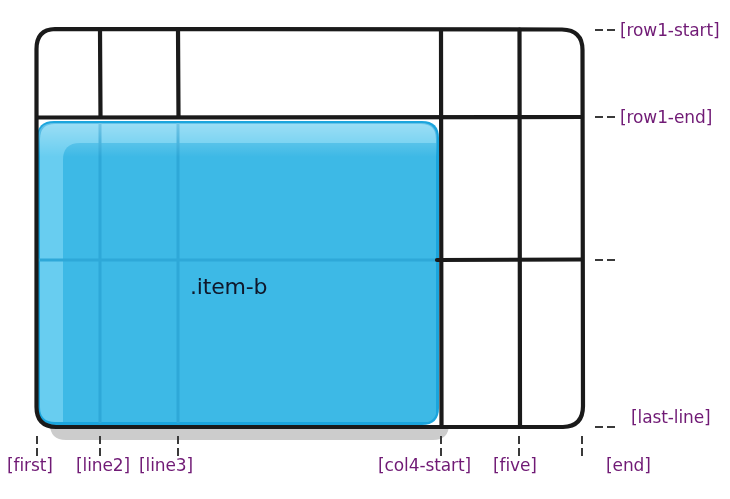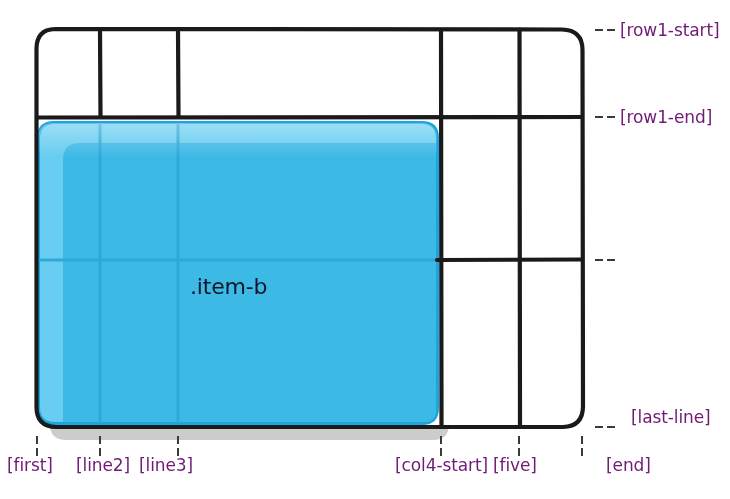--- a/index.html
+++ b/index.html
@@ -174,16 +174,16 @@
 
   <div class="item-label">.item-b</div>
 
   <div class="lbl lbl-right" style="top:20px;">[row1-start]</div>
   <div class="lbl lbl-right" style="top:107px;">[row1-end]</div>
   <div class="lbl lbl-right" style="top:407px;margin-left:11px;">[last-line]</div>
 
   <div class="lbl lbl-bottom" style="left:7px;">[first]</div>
   <div class="lbl lbl-bottom" style="left:76px;">[line2]</div>
   <div class="lbl lbl-bottom" style="left:139px;">[line3]</div>
-  <div class="lbl lbl-bottom" style="left:395px;">[col4-start]</div>
+  <div class="lbl lbl-bottom" style="left:378px;">[col4-start]</div>
   <div class="lbl lbl-bottom" style="left:493px;">[five]</div>
   <div class="lbl lbl-bottom" style="left:558px;margin-left:48px;">[end]</div>
 </div>
 
 </body></html>

